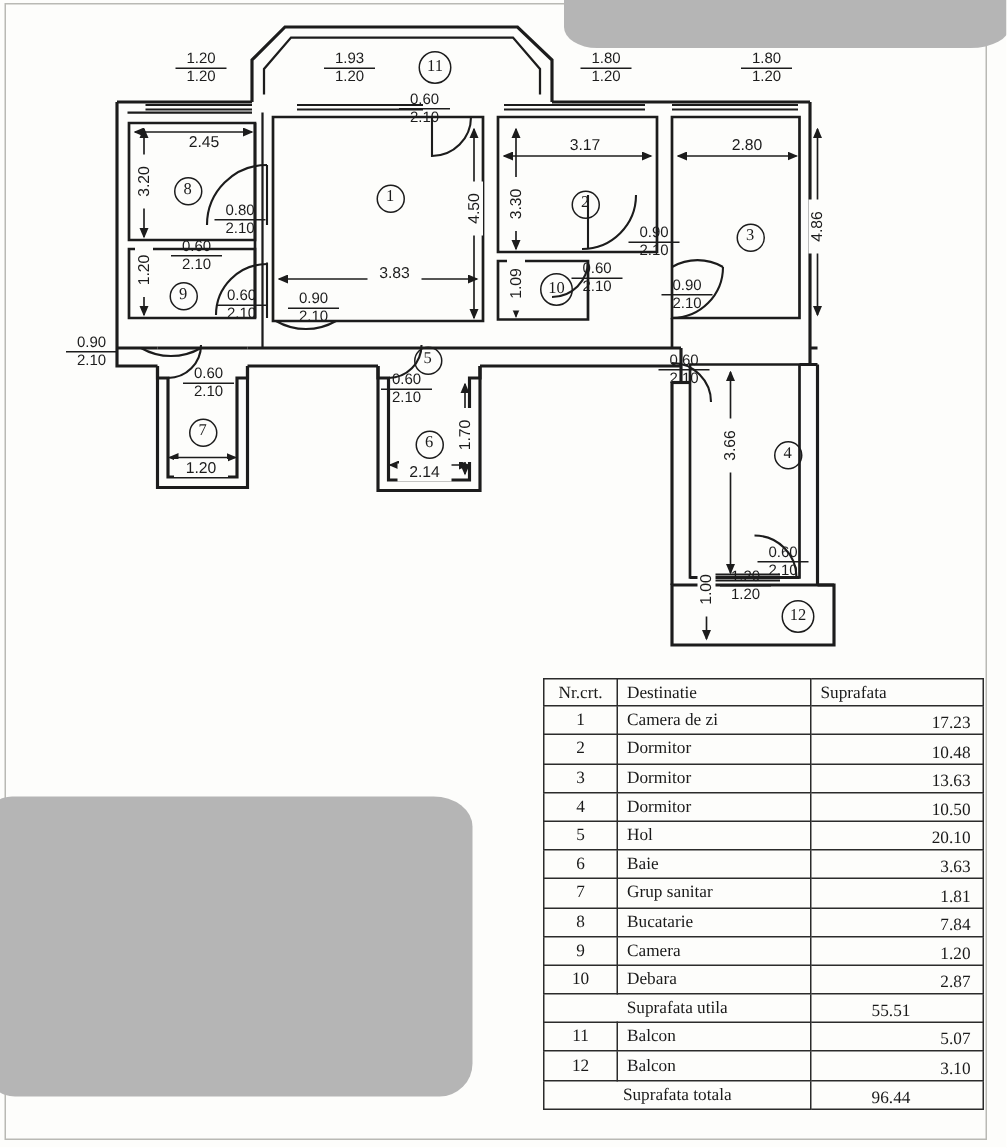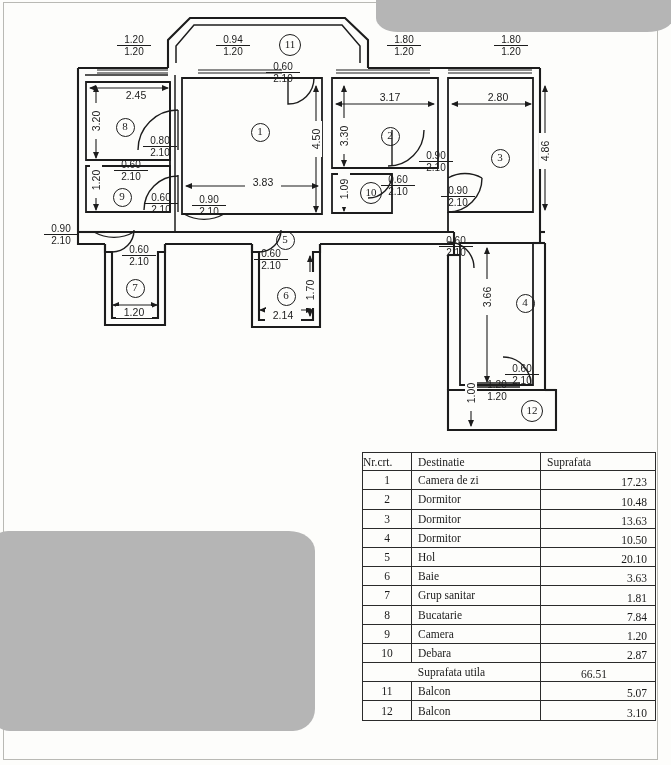--- a/index.html
+++ b/index.html
@@ -151,21 +151,21 @@
     padding: 0;
     height: 17.2px;
     font-weight: normal;
   }
   #area-table th {
     font-weight: normal;
   }
   .col-nr   { width: 48px;  text-align: center; }
   .col-dest { width: 122px; text-align: left; padding-left: 6px !important; }
   .col-supr { width: 100px; text-align: right; padding-right: 8px !important; }
-  .hdr-nr   { text-align: left; }
+  .hdr-nr   { text-align: center; }
   .hdr-dest { text-align: left; padding-left: 6px !important; }
   .hdr-supr { text-align: left; padding-left: 6px !important; }
   .span-row td { text-align: center; margin-left: 40px; }
   .val-cell { vertical-align: bottom; padding-bottom: 1px !important; }
 </style>
 </head>
 <body>
 
 <div id="page">
 
@@ -332,21 +332,21 @@
       <div style="position: absolute; left: 115.5px; top: 117.5px; width: 17px; height: 17px; border: 1.4px solid rgb(28, 28, 28); border-radius: 50%; text-align: center; line-height: 15px; font-size: 11px; font-family: &quot;Liberation Serif&quot;, serif; color: rgb(28, 28, 28);">8</div>
       <div style="position: absolute; left: 112.5px; top: 187.5px; width: 17px; height: 17px; border: 1.4px solid rgb(28, 28, 28); border-radius: 50%; text-align: center; line-height: 15px; font-size: 11px; font-family: &quot;Liberation Serif&quot;, serif; color: rgb(28, 28, 28);">9</div>
       <div style="position: absolute; left: 360px; top: 182px; width: 20px; height: 20px; border: 1.4px solid rgb(28, 28, 28); border-radius: 50%; text-align: center; line-height: 18px; font-size: 11px; font-family: &quot;Liberation Serif&quot;, serif; color: rgb(28, 28, 28);">10</div>
       <div style="position: absolute; left: 279px; top: 34px; width: 20px; height: 20px; border: 1.4px solid rgb(28, 28, 28); border-radius: 50%; text-align: center; line-height: 18px; font-size: 11px; font-family: &quot;Liberation Serif&quot;, serif; color: rgb(28, 28, 28);">11</div>
       <div style="position: absolute; left: 521px; top: 400px; width: 20px; height: 20px; border: 1.4px solid rgb(28, 28, 28); border-radius: 50%; text-align: center; line-height: 18px; font-size: 11px; font-family: &quot;Liberation Serif&quot;, serif; color: rgb(28, 28, 28);">12</div>
       <div style="position: absolute; left: 117px; top: 34px; width: 34px; text-align: center; font-family: &quot;Liberation Sans&quot;, sans-serif; font-size: 10px; color: rgb(28, 28, 28); line-height: 11px;">
         <div style="border-bottom: 1.2px solid rgb(28, 28, 28); padding-bottom: 0px;">1.20</div>
         <div>1.20</div>
       </div>
       <div style="position: absolute; left: 216px; top: 34px; width: 34px; text-align: center; font-family: &quot;Liberation Sans&quot;, sans-serif; font-size: 10px; color: rgb(28, 28, 28); line-height: 11px;">
-        <div style="border-bottom: 1.2px solid rgb(28, 28, 28); padding-bottom: 0px;">0.94</div>
+        <div style="border-bottom: 1.2px solid rgb(28, 28, 28); padding-bottom: 0px;">1.93</div>
         <div>1.20</div>
       </div>
       <div style="position: absolute; left: 387px; top: 34px; width: 34px; text-align: center; font-family: &quot;Liberation Sans&quot;, sans-serif; font-size: 10px; color: rgb(28, 28, 28); line-height: 11px;">
         <div style="border-bottom: 1.2px solid rgb(28, 28, 28); padding-bottom: 0px;">1.80</div>
         <div>1.20</div>
       </div>
       <div style="position: absolute; left: 494px; top: 34px; width: 34px; text-align: center; font-family: &quot;Liberation Sans&quot;, sans-serif; font-size: 10px; color: rgb(28, 28, 28); line-height: 11px;">
         <div style="border-bottom: 1.2px solid rgb(28, 28, 28); padding-bottom: 0px;">1.80</div>
         <div>1.20</div>
       </div>
@@ -481,28 +481,32 @@
           <td class="col-dest">Camera</td>
           <td class="col-supr val-cell">1.20</td>
         </tr>
         <tr>
           <td class="col-nr">10</td>
           <td class="col-dest">Debara</td>
           <td class="col-supr val-cell">2.87</td>
         </tr>
         <tr class="span-row">
           <td colspan="2">Suprafata utila</td>
-          <td class="col-supr val-cell">66.51</td>
+          <td class="col-supr val-cell">55.51</td>
         </tr>
         <tr>
           <td class="col-nr">11</td>
           <td class="col-dest">Balcon</td>
           <td class="col-supr val-cell">5.07</td>
         </tr>
         <tr>
           <td class="col-nr">12</td>
           <td class="col-dest">Balcon</td>
           <td class="col-supr val-cell">3.10</td>
         </tr>
+        <tr class="span-row">
+          <td colspan="2">Suprafata totala</td>
+          <td class="col-supr val-cell">96.44</td>
+        </tr>
       </tbody>
   </table>
 
 </div>
 
 </body></html>

